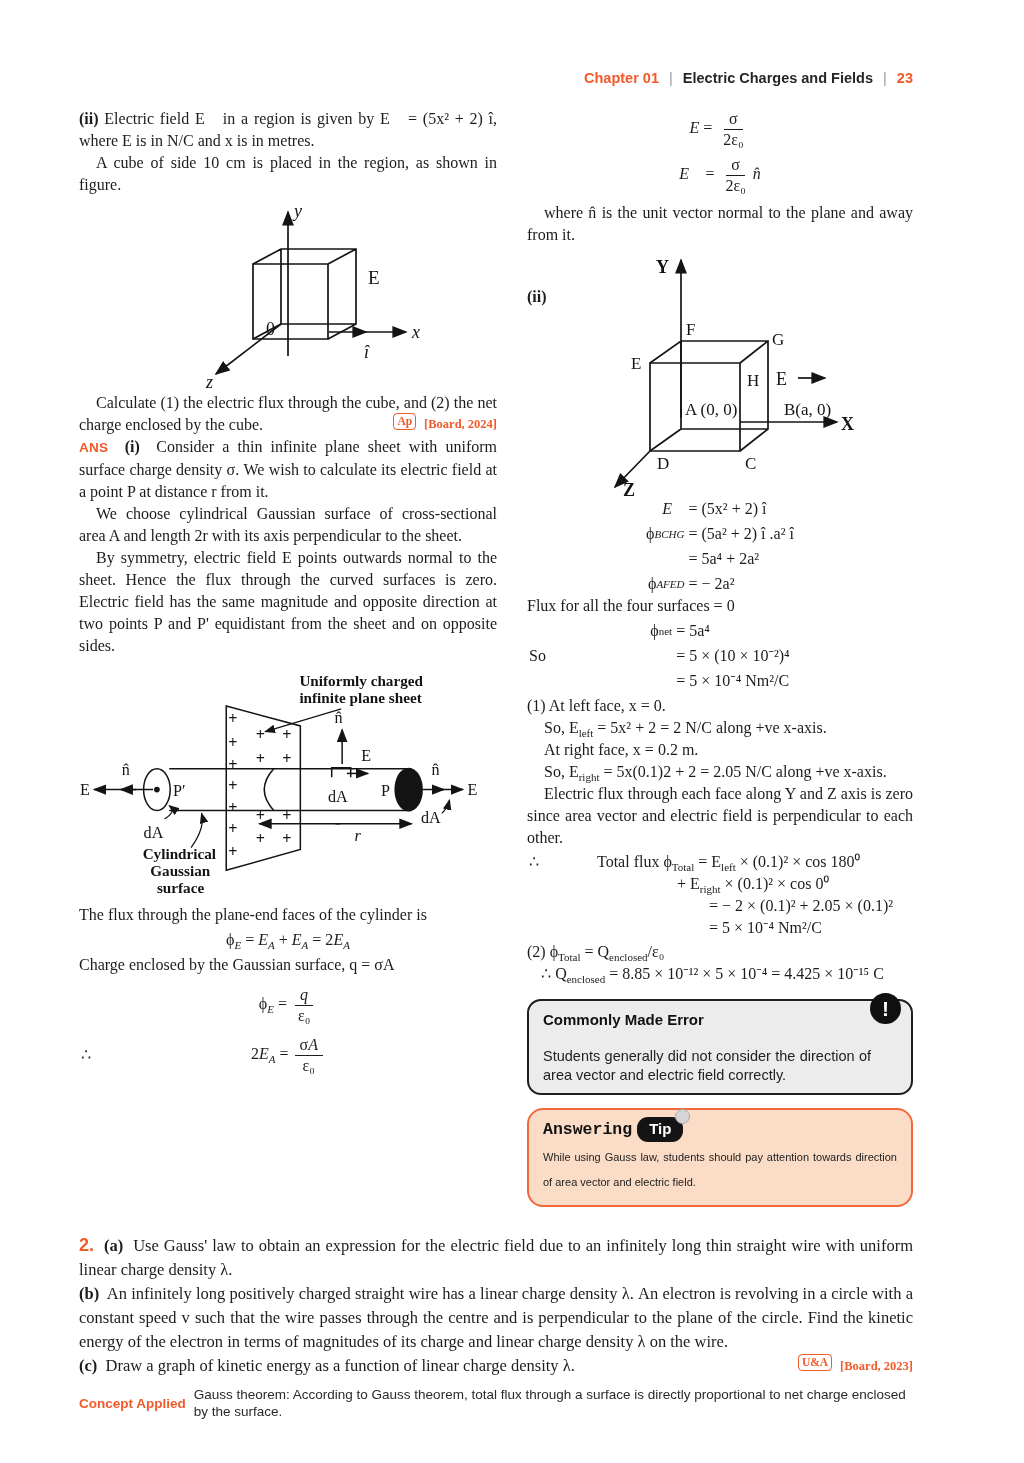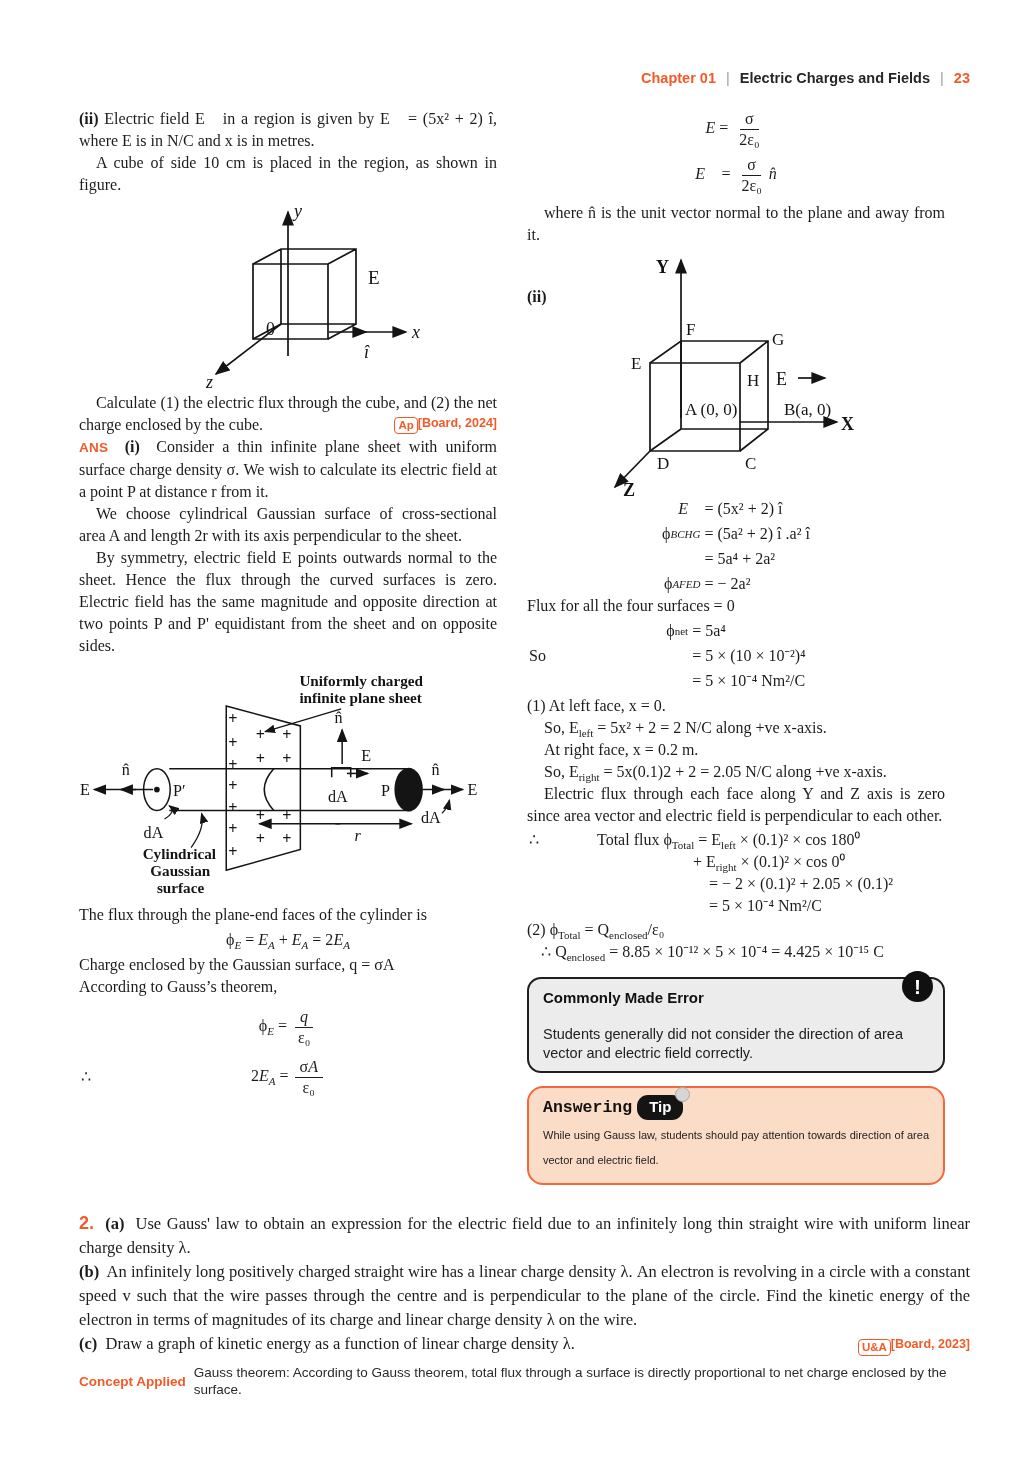--- a/index.html
+++ b/index.html
@@ -1,18 +1,18 @@
 <!DOCTYPE html>
 <html><head>
 <meta charset="utf-8">
 <style>
   * { margin:0; padding:0; box-sizing:border-box; }
   html,body { width:1024px; height:1463px; background:#ffffff; overflow:hidden;
     font-family:"Liberation Serif", serif; color:#1c1c1c; }
-  .page { width:1024px; height:1463px; padding:70px 54px 0 79px; position:relative; }
+  .page { width:1024px; height:1463px; padding:70px 111px 0 79px; position:relative; }
 
   
   .hdr { text-align:right; font-family:"Liberation Sans", sans-serif; font-size:14.5px;
     margin-bottom:22px; color:#262626; }
   .hdr .orange { color:#f15a29; font-weight:bold; }
   .hdr .sep { color:#9a9a9a; margin:0 6px; }
   .hdr .booktitle { font-weight:600; }
 
   
   .cols { display:flex; gap:30px; }
@@ -20,22 +20,22 @@
   .col p { text-align:justify; }
   .indent { text-indent:17px; }
   b.runin { font-weight:bold; }
   .ans-tag { color:#f15a29; font-family:"Liberation Sans", sans-serif; font-weight:bold;
     font-size:13.5px; letter-spacing:.3px; }
   .it { font-style:italic; }
   .sub { font-size:11px; vertical-align:-4px; line-height:0; }
 
   
   .srcline { position:absolute; right:0; bottom:1px; white-space:nowrap; }
-  .srcbadge { display:inline-flex; align-items:flex-end; gap:0;
-    font-family:Liberation Sans, sans-serif; font-size:12.5px; font-weight:bold; color:#f15a29; }
+  .srcbadge { display:inline-flex; align-items:flex-start; gap:8px;
+    font-family:Liberation Serif, serif; font-size:12.5px; font-weight:bold; color:#f15a29; }
   .tagpill { display:inline-block; border:1.6px solid #f15a29; border-radius:4px;
     padding:0 3px; font-size:11.5px; line-height:15px; color:#f15a29; }
 
   
   .eqcenter { text-align:center; margin:3px 0; }
   .eqwrap { position:relative; margin:3px 0; }
   .eqwrap .lead { position:absolute; left:2px; top:50%; transform:translateY(-50%); }
   .eqgrid { display:grid; grid-template-columns:max-content max-content; justify-content:center;
     row-gap:3px; align-items:center; }
   .eqgrid .lhs { text-align:right; display:flex; justify-content:flex-end; align-items:center; }
@@ -213,21 +213,20 @@
               <text x="214" y="160">+</text>
             <text x="186" y="184">+</text>
               <text x="214" y="184">+</text>
           </g>
         </svg>
       </div>
 
       <p>The flux through the plane-end faces of the cylinder is</p>
       <div class="eqcenter"><span>ϕ</span><span class="sub it">E</span><span> = </span><span class="it">E</span><span class="sub it">A</span><span> + </span><span class="it">E</span><span class="sub it">A</span><span> = 2</span><span class="it">E</span><span class="sub it">A</span></div>
       <p>Charge enclosed by the Gaussian surface, q = σA</p>
-      <p>According to Gauss’s theorem,</p>
 
       <div class="eqwrap" style="margin-top:10px;">
         <div class="eqcenter"><span>ϕ</span><span class="sub it">E</span><span> = </span><span class="frac">
               <span class="num"><span class="it">q</span></span>
               <span class="den"><span>ε₀</span></span>
             </span></div>
       </div>
       <div class="eqwrap" style="margin-top:12px;">
         <span class="lead">∴</span>
         <div class="eqcenter"><span>2</span><span class="it">E</span><span class="sub it">A</span><span> = </span><span class="frac">

